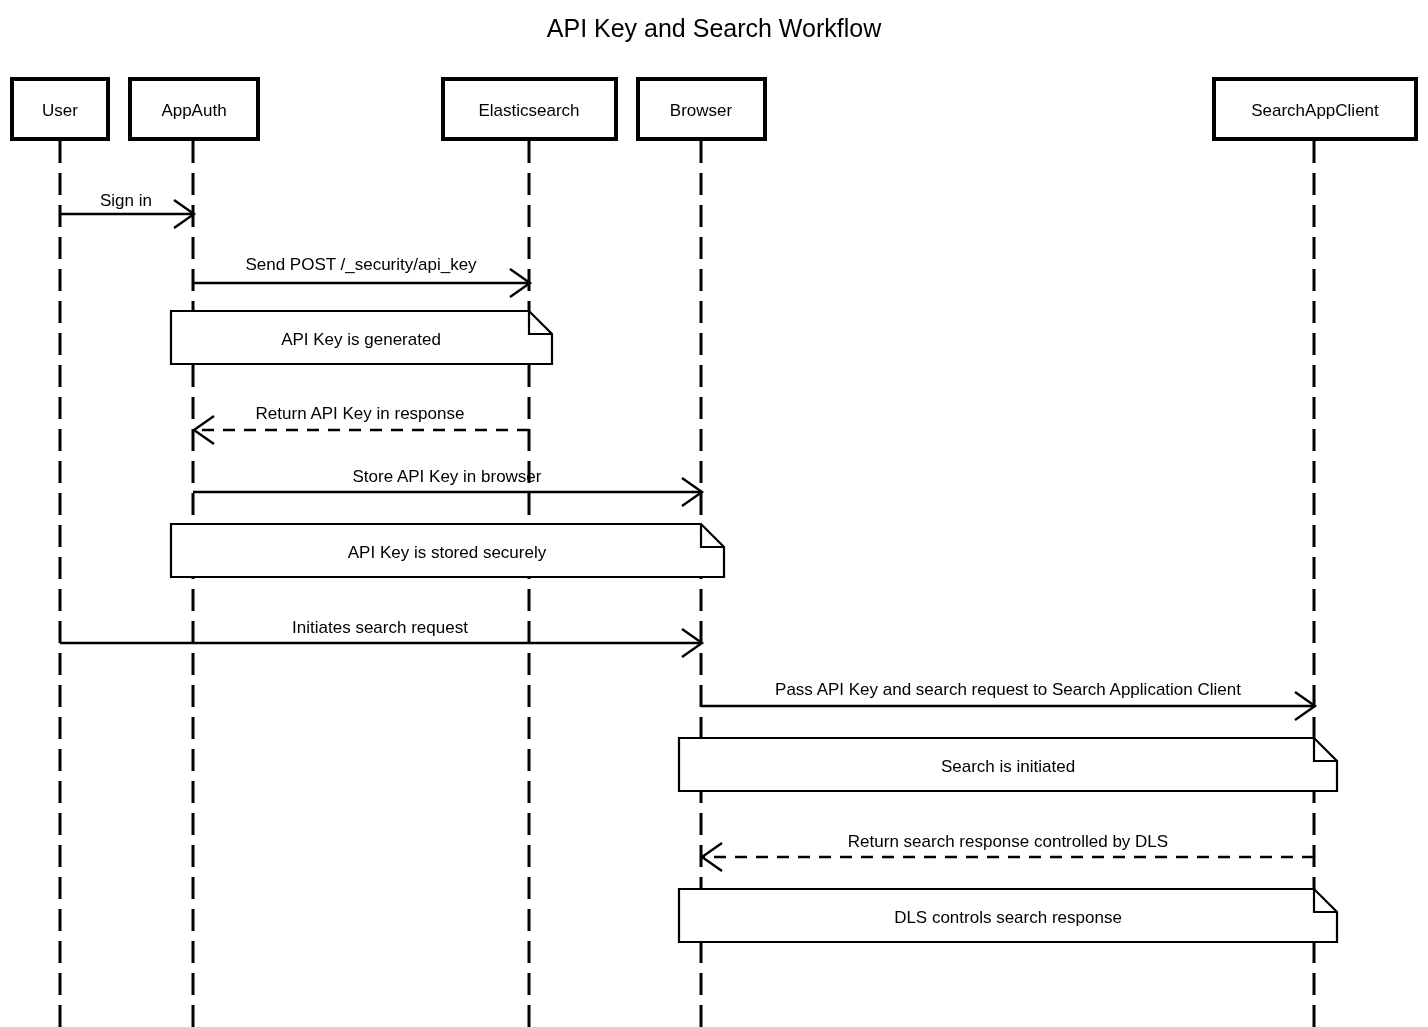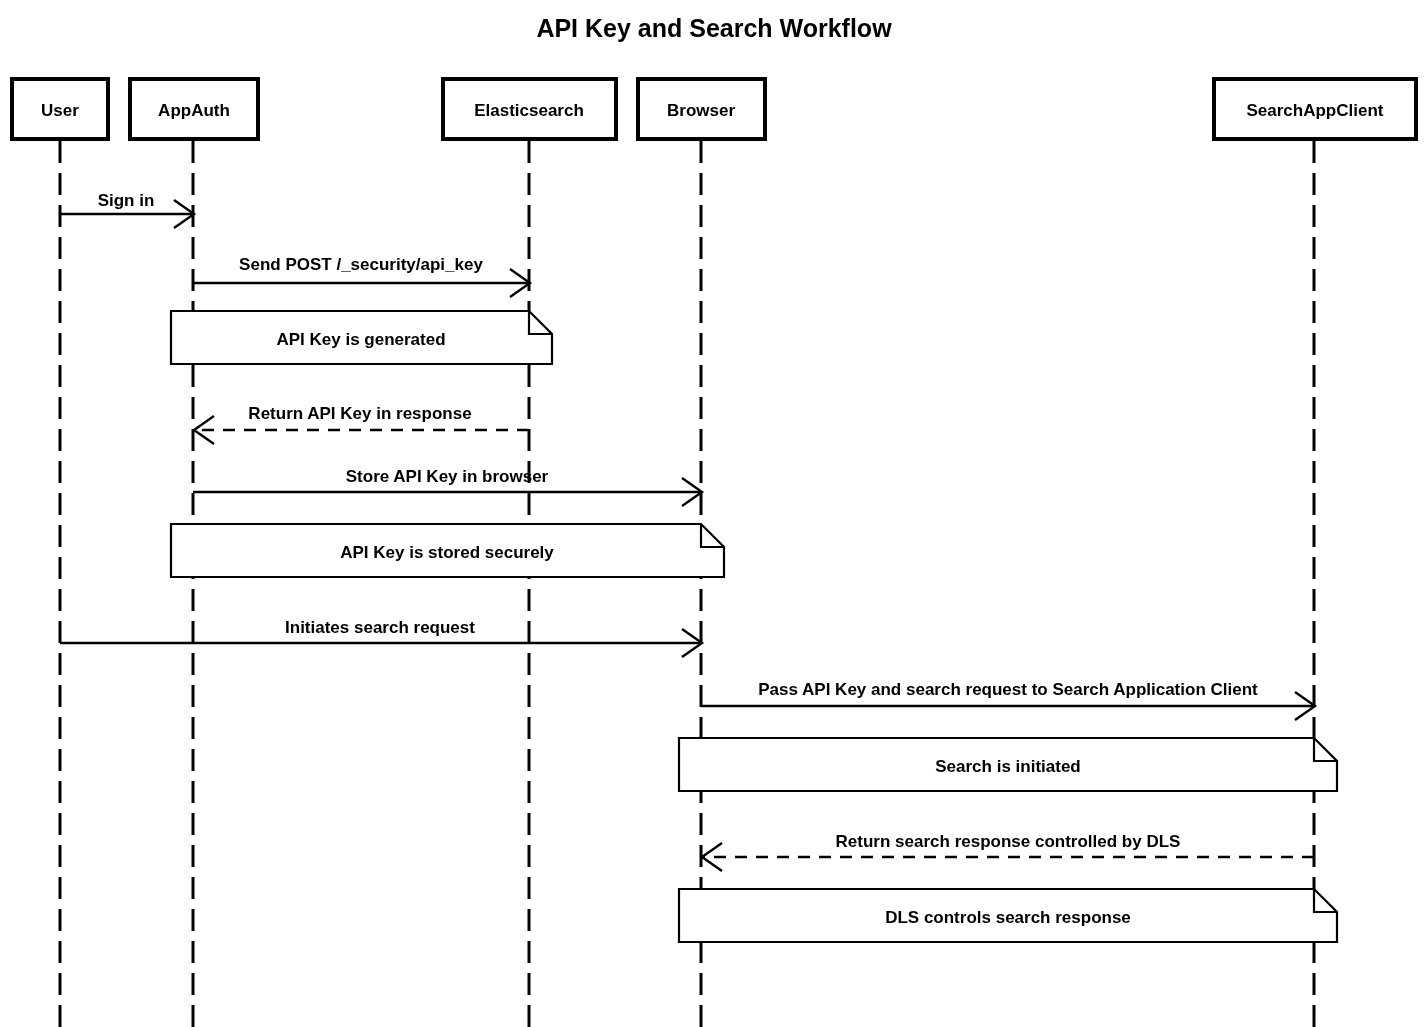--- a/index.html
+++ b/index.html
@@ -12,21 +12,20 @@
     width: 1428px;
     height: 1027px;
     overflow: hidden;
     font-family: "Liberation Sans", sans-serif;
     color: #000000;
   }
   #canvas {
     position: relative;
     width: 1378px;
     height: 1027px;
-    font-weight: bold;
   }
   svg.diagram {
     position: absolute;
     left: 0;
     top: 0;
     width: 1428px;
     height: 1027px;
   }
   text {
     font-family: "Liberation Sans", sans-serif;

